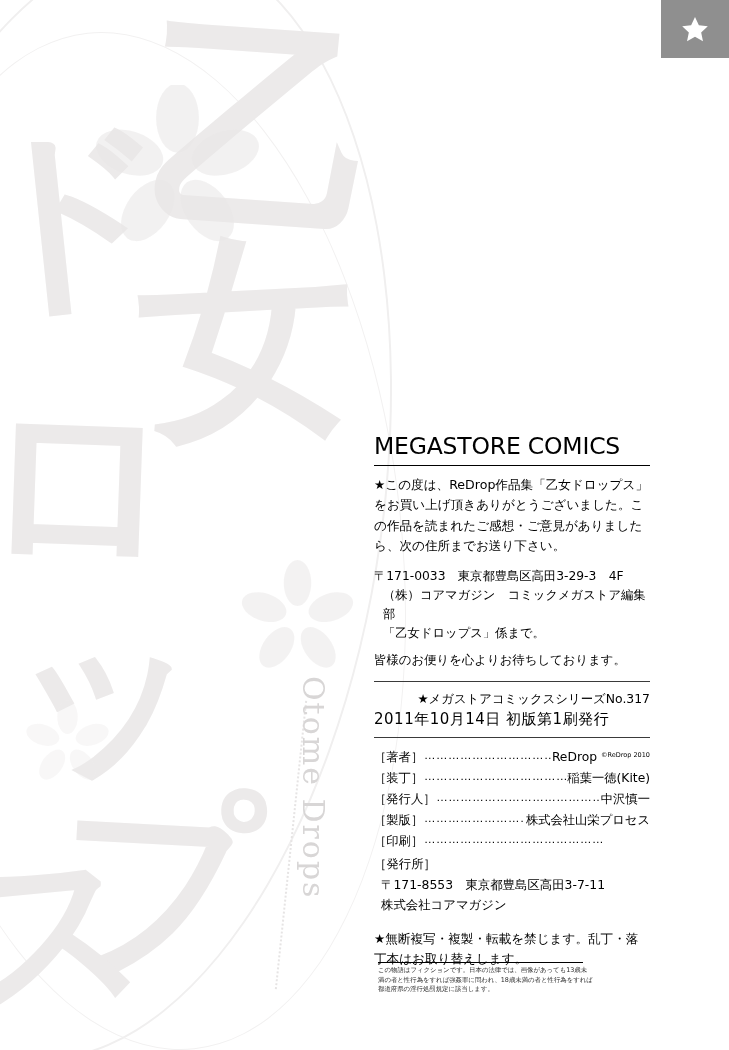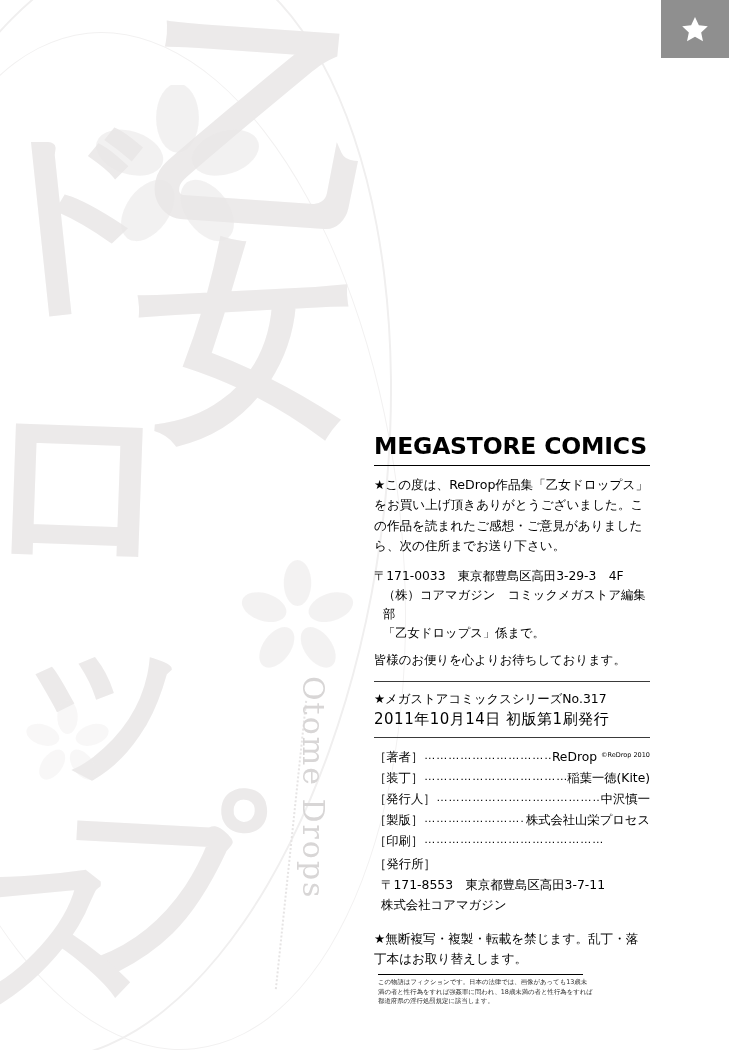--- a/index.html
+++ b/index.html
@@ -147,21 +147,21 @@
   
   .colophon {
     position: absolute;
     left: 374px;
     top: 432px;
     width: 276px;
     color: #000;
   }
   .imprint {
     font-family: "DejaVu Sans", sans-serif;
-    font-weight: 700;
+    font-weight: 400;
     font-size: 23.5px;
     letter-spacing: -0.2px;
     white-space: nowrap;
   }
   .rule {
     border-top: 1px solid #000;
     margin: 5px 0 9px 0;
   }
   .rule.thin { border-top: 1px solid #3a3a3a; }
 
@@ -180,20 +180,21 @@
   .addr .indent { display: block; padding-left: 9px; }
   .closing {
     font-size: 12.4px;
     margin: 0 0 12px 0;
     font-family: "DejaVu Sans", sans-serif;
   }
   .series {
     font-size: 12.4px;
     margin: 0 0 2px 0;
     font-family: "DejaVu Sans", sans-serif;
+    text-align: right;
   }
   .booktitle {
     font-family: "DejaVu Serif", serif;
     font-weight: 700;
     font-size: 25px;
     letter-spacing: 1px;
     margin: 2px 0 6px 0;
   }
   .pubdate {
     font-size: 15px;
@@ -246,21 +247,20 @@
 
   .disclaimer {
     position: absolute;
     left: 378px;
     top: 962px;
     width: 215px;
     font-size: 6.4px;
     line-height: 1.5;
     color: #2b2b2b;
     font-family: "DejaVu Sans", sans-serif;
-    margin-top: 12px;
   }
   .disclaimer .drule {
     border-top: 1px solid #000;
     margin-bottom: 3px;
     width: 205px;
   }
 </style>
 </head>
 <body>
 

